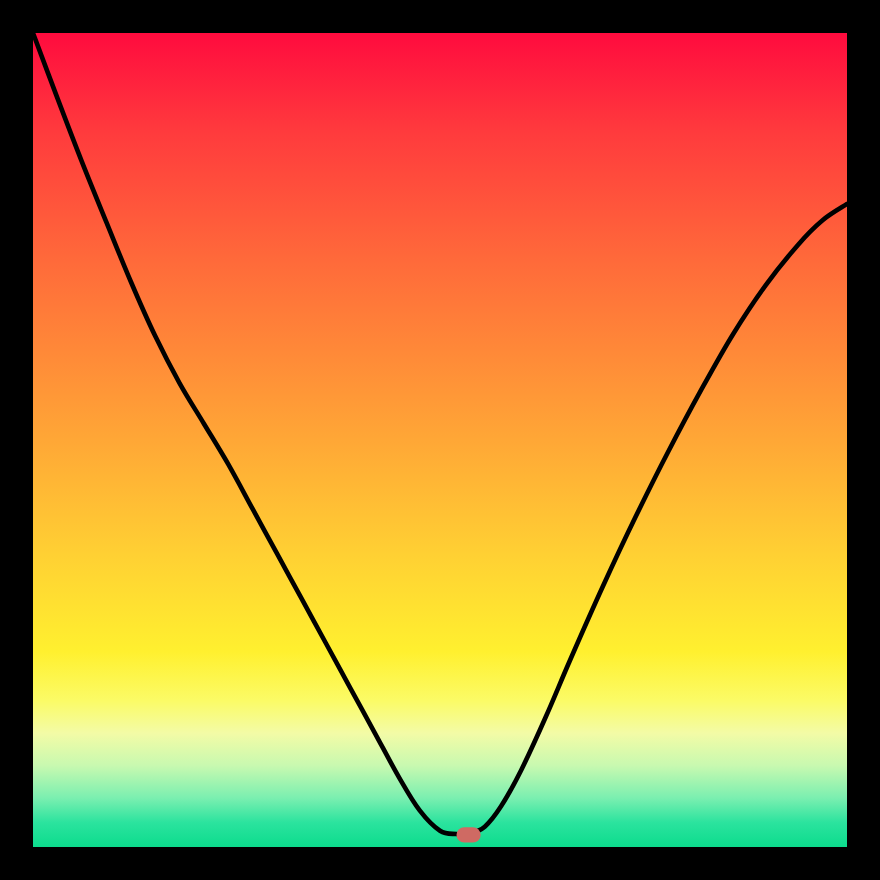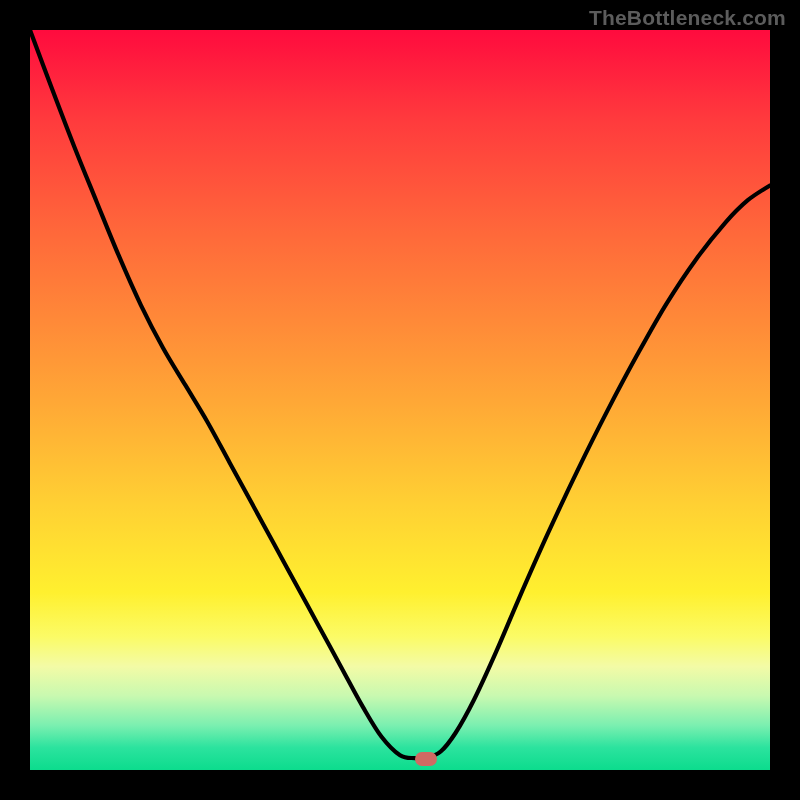--- a/index.html
+++ b/index.html
@@ -63,21 +63,20 @@
     height: 14px;
     border-radius: 7px;
     background: #cf6a63;
     transform: translate(-50%, -50%);
   }
 </style>
 </head>
 <body>
 
 <div class="frame">
-  <div class="watermark">TheBottleneck.com</div>
 
   <div class="plot-area">
     <svg class="curve" viewBox="0 0 740 740" preserveAspectRatio="none">
       <path id="curve-path" fill="none" stroke="#000" stroke-width="4.2" stroke-linejoin="round" stroke-linecap="round" d="M 0.0 0.0 C 3.7 9.9, 14.8 39.7, 22.2 59.2 C 29.6 78.7, 37.0 98.2, 44.4 116.9 C 51.8 135.7, 59.2 153.5, 66.6 171.7 C 74.0 189.8, 81.4 208.4, 88.8 225.7 C 96.2 243.0, 103.6 259.9, 111.0 275.3 C 118.4 290.7, 125.8 304.9, 133.2 318.2 C 140.6 331.5, 148.0 342.9, 155.4 355.2 C 162.8 367.5, 170.2 379.3, 177.6 392.2 C 185.0 405.2, 192.4 419.3, 199.8 432.9 C 207.2 446.5, 214.6 460.0, 222.0 473.6 C 229.4 487.2, 236.8 500.7, 244.2 514.3 C 251.6 527.9, 259.0 541.4, 266.4 555.0 C 273.8 568.6, 281.2 582.1, 288.6 595.7 C 296.0 609.3, 303.4 622.8, 310.8 636.4 C 318.2 650.0, 326.2 665.4, 333.0 677.1 C 339.8 688.8, 345.3 698.7, 351.5 706.7 C 357.7 714.7, 364.4 721.6, 370.0 725.2 C 375.6 728.8, 380.5 727.7, 384.8 728.2 C 389.1 728.7, 391.6 729.3, 395.9 728.2 C 400.2 727.0, 405.8 725.7, 410.7 721.5 C 415.6 717.3, 419.9 711.6, 425.5 703.0 C 431.0 694.4, 437.2 683.3, 444.0 669.7 C 450.8 656.1, 458.8 638.3, 466.2 621.6 C 473.6 605.0, 479.8 589.5, 488.4 569.8 C 497.0 550.1, 508.1 524.8, 518.0 503.2 C 527.9 481.6, 537.7 460.6, 547.6 440.3 C 557.5 419.9, 567.3 400.2, 577.2 381.1 C 587.1 362.0, 596.9 343.5, 606.8 325.6 C 616.7 307.7, 626.5 289.8, 636.4 273.8 C 646.3 257.8, 656.1 243.0, 666.0 229.4 C 675.9 215.8, 687.0 202.3, 695.6 192.4 C 704.2 182.5, 710.4 176.4, 717.8 170.2 C 725.2 164.0, 736.3 157.9, 740.0 155.4"></path>
     </svg>
     <div id="marker" class="marker" style="left: 395.9px; top: 728.9px;"></div>
   </div>
 </div>
 
 </body></html>

